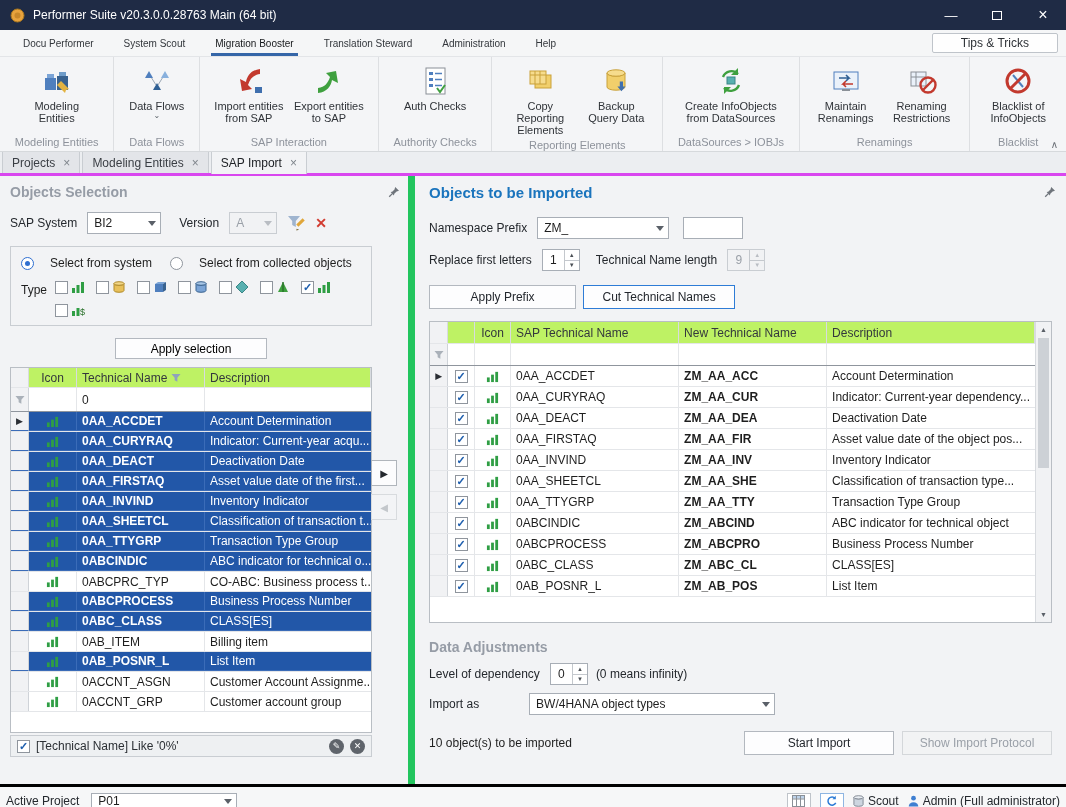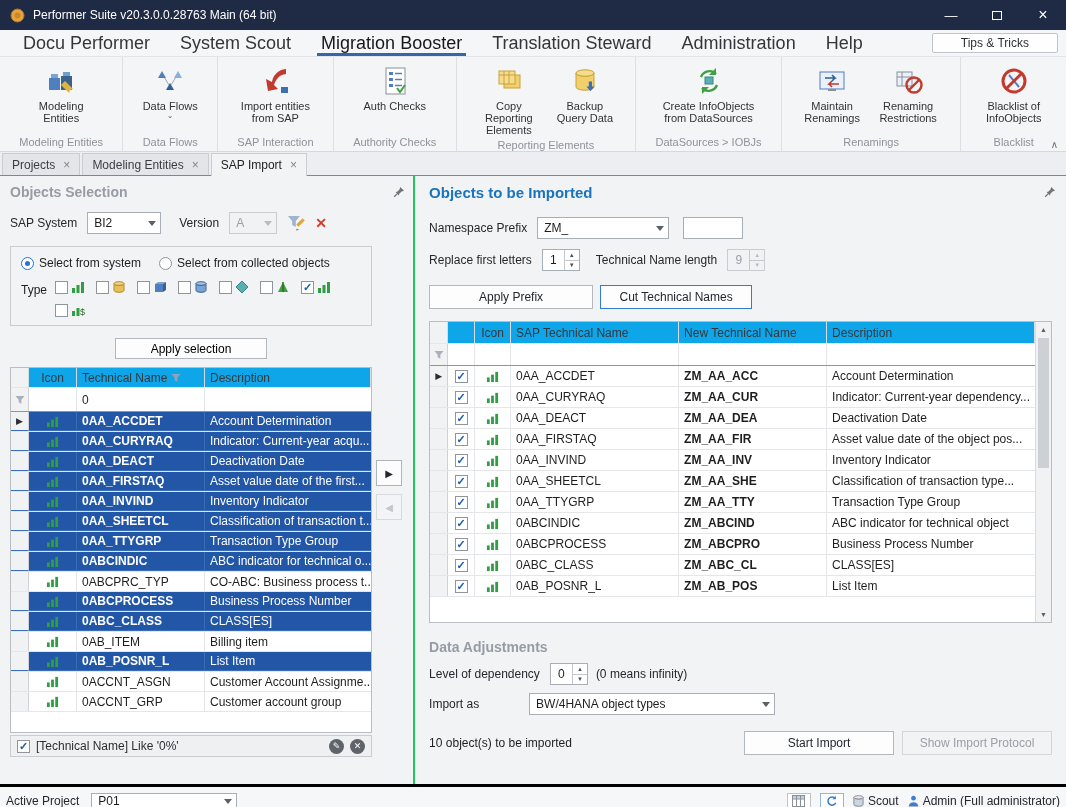--- a/index.html
+++ b/index.html
@@ -8,45 +8,45 @@
 
   
   .titlebar{height:30px;background:#1f2b45;display:flex;align-items:center;padding-left:10px;color:#fff;flex:none}
   .tb-title{font-size:12px;margin-left:8px}
   .win-controls{margin-left:auto;display:flex;height:100%}
   .win-btn{width:46px;display:flex;align-items:center;justify-content:center;color:#fff;font-size:13px}
   .max-box{width:10px;height:9px;border:1px solid #fff;display:inline-block}
 
   
   .menubar{height:27px;background:#f5f6f7;display:flex;align-items:stretch;padding:0 8px;border-bottom:1px solid #e3e5e8;flex:none}
-  .menu-item{display:flex;align-items:center;padding:0 15px;color:#33373c;font-size:18px;position:relative;white-space:nowrap}
+  .menu-item{display:flex;align-items:center;padding:0 15px;color:#33373c;font-size:10px;position:relative;white-space:nowrap}
   .menu-item.active{color:#16181b}
   .menu-item.active::after{content:'';position:absolute;left:11px;right:11px;bottom:0;height:3px;background:#3566a8}
   .tips-btn{margin-left:auto;align-self:center;background:#fefefe;border:1px solid #bfc4ca;border-radius:2px;padding:2px 28px;font-size:12px;color:#2e3237}
 
   
   .ribbon{height:95px;background:#f4f5f7;border-bottom:1px solid #d6d9dc;display:flex;position:relative;flex:none}
   .rgroup{display:flex;flex-direction:column;border-right:1px solid #dddfe2;padding:2px 2px 0;flex-grow:1}
   .rg-items{flex:1;display:flex;justify-content:center;align-items:flex-start;gap:2px}
   .rb-item{display:flex;flex-direction:column;align-items:center;padding:4px 3px 1px;min-width:62px;max-width:112px}
   .rb-ic{height:35px;display:flex;align-items:center;justify-content:center}
   .rb-label{font-size:11px;line-height:12px;color:#2f3338;text-align:center;margin-top:2px}
   .rb-caret{font-size:8px;color:#5a6067;line-height:7px}
   .rg-label{height:17px;line-height:17px;text-align:center;font-size:11px;color:#8d929b;white-space:nowrap;padding:0 5px}
   .ribbon-collapse{position:absolute;right:8px;bottom:1px;color:#6a6f76;font-size:10px}
 
   
-  .tabbar{height:24px;background:#eceef1;display:flex;align-items:flex-end;padding:2px 2px 0;border-bottom:1px solid #d946ef;gap:2px;flex:none}
+  .tabbar{height:24px;background:#eceef1;display:flex;align-items:flex-end;padding:2px 2px 0;border-bottom:3px solid #d946ef;gap:2px;flex:none}
   .tab{height:22px;display:flex;align-items:center;gap:8px;padding:0 9px;background:#e3e5e9;border:1px solid #c9cdd2;border-bottom:none;font-size:12px;color:#3a3e44;white-space:nowrap}
   .tab.active{background:#f2f3f5;height:23px;margin-bottom:-1px;color:#202327}
   .tab-close{color:#7f858c;font-size:12px;line-height:1}
 
   
   .content{height:608px;display:flex;background:#f2f3f5;flex:none}
-  .left-panel{width:488px;border-right:2px solid #22c55e;position:relative;padding:8px 2px 0 10px}
+  .left-panel{width:488px;border-right:7px solid #22c55e;position:relative;padding:8px 2px 0 10px}
   .right-panel{flex:1;position:relative;padding:8px 14px 0 14px}
   .panel-title{font-size:14px;font-weight:bold;color:#969ca6}
   .panel-title.blue{color:#1a74bd;font-size:15px}
   .pin{position:absolute;top:10px}
   .lp-col{width:362px}
 
   .field-row{display:flex;align-items:center;margin-top:12px}
   .lbl{color:#24282d;white-space:nowrap}
 
   .combo{display:inline-flex;align-items:stretch;background:#fff;border:1px solid #a8aeb6;height:22px}
@@ -54,42 +54,42 @@
   .combo .carr{width:17px;display:flex;align-items:center;justify-content:center}
   .carr::after{content:'';border-left:4px solid transparent;border-right:4px solid transparent;border-top:5px solid #5a6068}
   .combo.disabled{background:#f1f2f4;border-color:#c9cdd2;color:#9aa0a8}
   .combo.disabled .carr::after{border-top-color:#b9bdc3}
 
   .icon-btn{width:24px;height:22px;display:flex;align-items:center;justify-content:center;background:transparent;border:none}
   .red-x{color:#d23b30;font-size:14px;font-weight:bold}
 
   .groupbox{border:1px solid #c9cdd2;margin-top:12px;padding:9px 10px 8px;width:362px}
   .radio-row{display:flex;align-items:center}
-  .radio-opt{display:flex;align-items:center;gap:5px}
+  .radio-opt{display:flex;align-items:center;gap:16px}
   .radio{width:13px;height:13px;border:1px solid #8f959d;border-radius:50%;background:#fff;position:relative;flex:none}
   .radio.sel{border-color:#2f6fd0}
   .radio.sel::after{content:'';position:absolute;inset:3px;background:#2f6fd0;border-radius:50%}
   .type-wrap{margin-top:10px;display:flex}
   .type-lbl{width:34px;padding-top:3px}
   .type-grid{display:flex;flex-wrap:wrap;gap:9px 11px;width:306px}
   .type-item{display:flex;align-items:center;gap:3px}
   .cb{width:13px;height:13px;border:1px solid #8f959d;background:#fff;display:inline-flex;align-items:center;justify-content:center;flex:none}
   .cb.checked::after{content:'✓';font-size:11px;font-weight:bold;color:#1f5fae;line-height:1}
 
   button{font-family:inherit;font-size:12px;cursor:default}
   .btn{height:24px;background:#fdfdfe;border:1px solid #b3b8bf;color:#23272d;padding:0 10px}
   .btn.blue-outline{border-color:#2e7cd6}
   .btn.disabled{color:#9aa0a8;background:#f2f3f4;border-color:#d4d7da}
   .apply-btn{display:block;margin:12px auto 0;width:152px;height:21px;background:#fdfdfe;border:1px solid #b3b8bf}
 
   
   .dtable{background:#fff;border:1px solid #b9bec4}
   .trow{display:flex;height:20px;border-bottom:1px solid #e4e6e9}
   .tc{display:flex;align-items:center;padding:0 5px;border-right:1px solid #e4e6e9;overflow:hidden;white-space:nowrap}
-  .thead{background:#0ea5e9;color:#34383d}
+  .thead{background:#bef264;color:#34383d}
   .thead .tc{border-right:1px solid #d8dbdf}
   .tfilter{height:24px;border-bottom:1px solid #8f959d}
   .c-rh{width:18px;background:#f1f2f4;border-right:1px solid #cfd3d8;justify-content:center;padding:0;font-size:9px;color:#2a2e33}
   .rowmark{font-size:9px}
 
   
   .ltable{width:362px;margin-top:8px;height:366px;overflow:hidden}
   .c-icon{width:48px;justify-content:center}
   .c-tech{width:128px}
   .c-desc{flex:1;border-right:none}
@@ -231,20 +231,28 @@
     <div class="rgroup">
       <div class="rg-items">
         <div class="rb-item">
           <span class="rb-ic">
             <svg width="34" height="34" viewBox="0 0 34 34">
                 <path d="M28 5 c-9 1 -13 7 -14 13 l-6 -3 2 12 10 -2 -4 -4 c2 -6 5 -10 12 -11 z" fill="#c2392e"></path>
                 <rect x="23" y="23" width="7" height="6" fill="#3f6fae"></rect>
               </svg>
           </span>
           <span class="rb-label" style="max-width:72px">Import entities from SAP</span>
+        </div>
+        <div class="rb-item">
+          <span class="rb-ic">
+            <svg width="34" height="34" viewBox="0 0 34 34">
+                <path d="M6 29 c9 -1 13 -7 14 -13 l6 3 -2 -12 -10 2 4 4 c-2 6 -5 10 -12 11 z" fill="#3fa03f"></path>
+              </svg>
+          </span>
+          <span class="rb-label" style="max-width:72px">Export entities to SAP</span>
         </div>
       </div>
       <div class="rg-label">SAP Interaction</div>
     </div>
 
     <div class="rgroup">
       <div class="rg-items">
         <div class="rb-item">
           <span class="rb-ic">
             <svg width="34" height="34" viewBox="0 0 34 34">
@@ -841,21 +849,21 @@
         <span class="spinner disabled" style="margin-left:10px">
           <span class="sp-val">9</span>
           <span class="sp-btns">
               <span>▲</span>
               <span>▼</span>
             </span>
         </span>
       </div>
 
       <div class="field-row" style="margin-top:14px;gap:7px">
-        <button class="btn" style="width:164px">Apply Prefix</button>
+        <button class="btn" style="width:147px">Apply Prefix</button>
         <button class="btn blue-outline" style="width:152px">Cut Technical Names</button>
       </div>
 
       <div class="rtable-wrap">
         <div class="rtable dtable" style="border:none">
           <div class="trow thead">
             <div class="tc c-rh" style="background:#f1f2f4"></div>
             <div class="tc r-cb"></div>
             <div class="tc r-icon">Icon</div>
             <div class="tc r-sap">SAP Technical Name</div>

